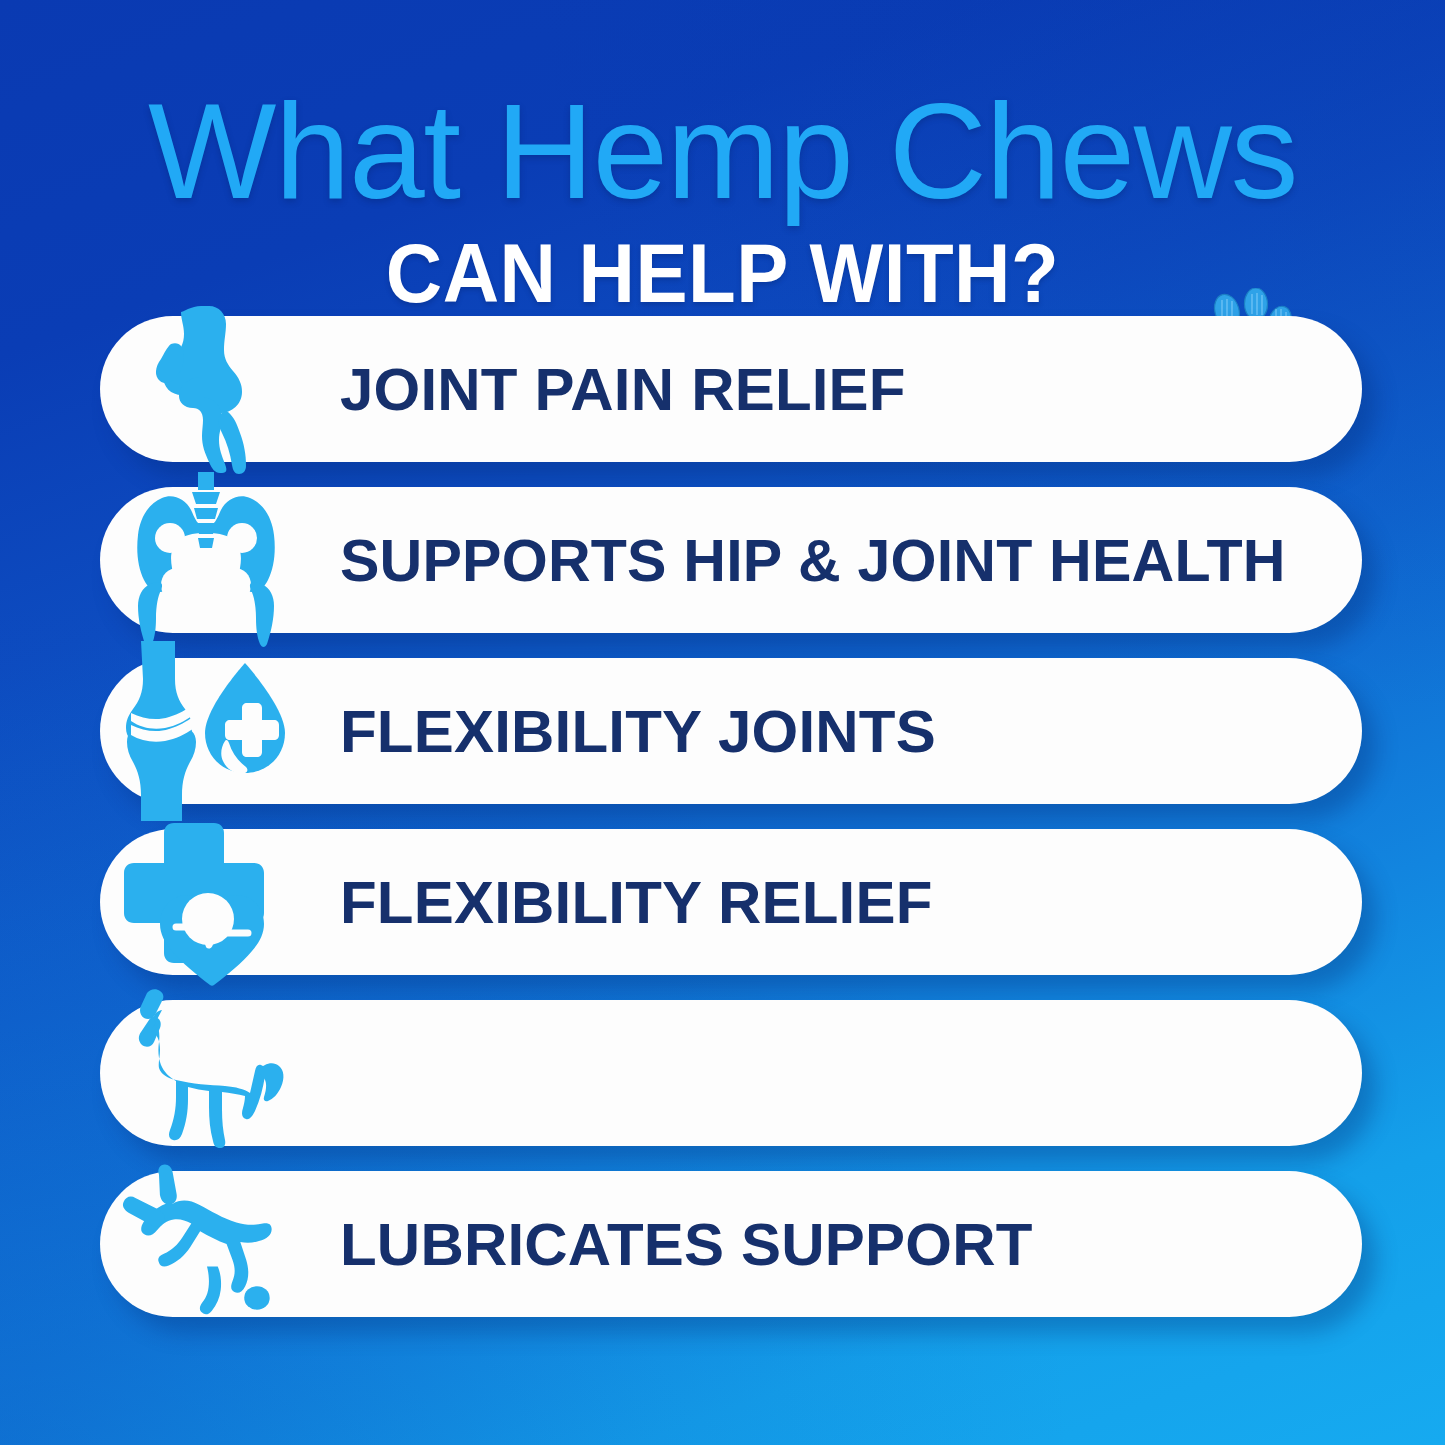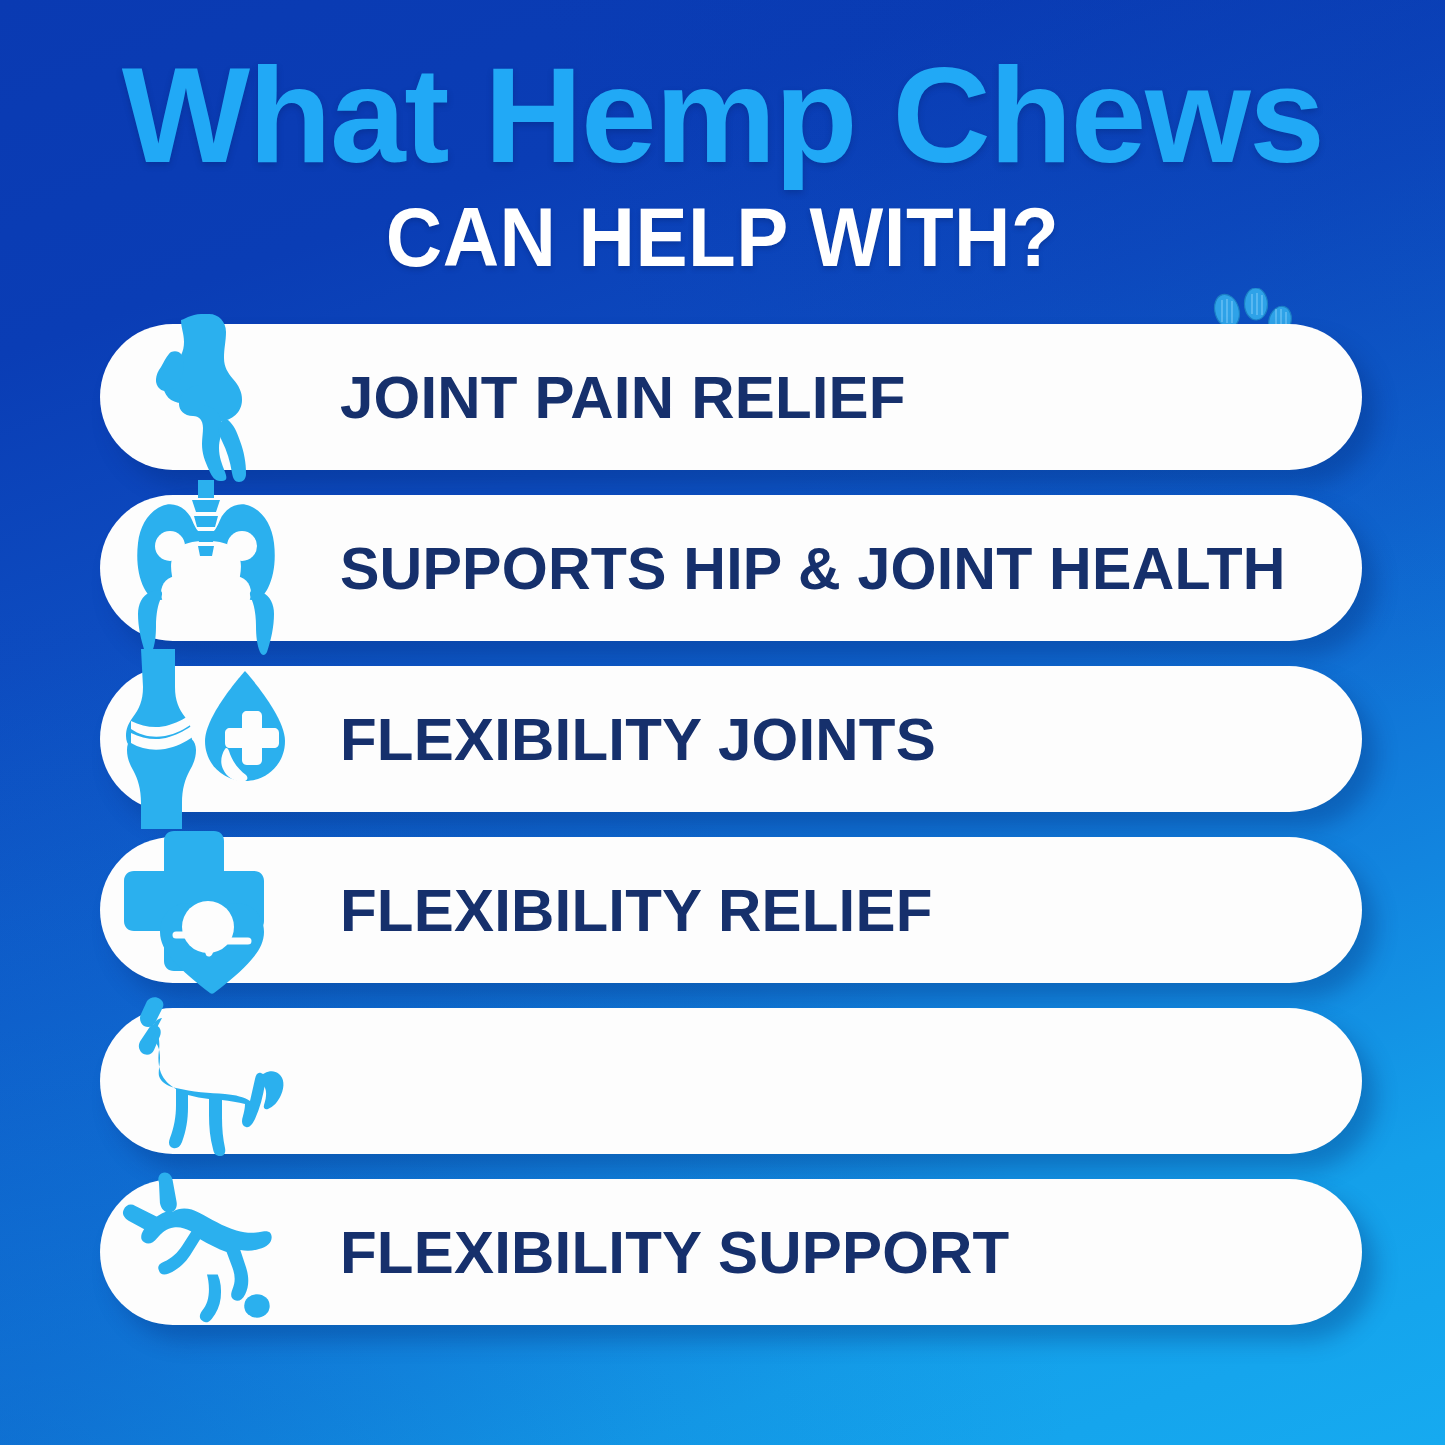--- a/index.html
+++ b/index.html
@@ -40,24 +40,25 @@
     left: 0;
     width: 100%;
     text-align: center;
     z-index: 3;
   }
   .headline {
     display: block;
     color: #21a9f6;
     font-size: 136px;
     line-height: 1.02;
-    font-weight: 700;
+    font-weight: 400;
     letter-spacing: -1.5px;
     white-space: nowrap;
     text-shadow: 0 3px 6px rgba(4,30,95,0.30);
+    margin-top: 36px;
   }
   .subhead {
     display: block;
     margin-top: 10px;
     color: #ffffff;
     font-size: 84px;
     line-height: 1.0;
     font-weight: 700;
     letter-spacing: 0.5px;
     white-space: nowrap;
@@ -69,21 +70,21 @@
     position: absolute;
     top: 288px;
     left: 1196px;
     width: 110px;
     height: 96px;
     z-index: 2;
   }
 
   .rows {
     position: absolute;
-    top: 324px;
+    top: 316px;
     left: 0;
     width: 100%;
     z-index: 4;
   }
   .row {
     position: relative;
     height: 146px;
     margin-bottom: 25px;
   }
   .pill {
@@ -246,17 +247,17 @@
         <svg viewBox="0 0 200 170" width="200" height="170" aria-hidden="true">
           <g fill="#2bb0ee">
             <path d="M52 14c-2-5 1-10 6-10 4 0 7 3 8 8l4 22c1 6-2 10-7 11-5 0-9-4-10-10z"></path>
             <path d="M66 44c8-5 18-4 27 1 12 6 24 14 38 18 10 3 19 3 27 1 6-1 9 1 9 6 0 6-5 10-13 12-6 2-13 2-19 1l6 18c3 10 3 19-1 27-3 6-7 8-11 6s-4-6-2-11c3-7 3-14 0-22l-6-16c-9-3-18-8-27-13l-10 16c-6 9-13 15-22 19-5 2-9 1-10-3-2-4 0-7 5-9 8-4 14-9 19-17l9-14c-6-3-12-5-18-4-7 1-12 5-17 11-4 5-9 7-13 4-4-2-4-7-1-12 5-8 13-15 23-19z"></path>
             <path d="M28 38c-5-3-10-1-12 4-2 4 0 8 5 11l24 13c5 3 10 1 12-4 2-4 0-9-5-12z"></path>
             <path d="M112 108c3 7 4 15 3 24-1 8-4 15-9 21-3 4-7 5-10 2-3-2-3-6 0-10 5-6 7-13 7-22 0-6-1-11-2-15z"></path>
             <ellipse cx="152" cy="140" rx="13" ry="12"></ellipse>
           </g>
         </svg>
       </div>
-      <div class="label">FLEXIBILITY SUPPORT</div>
+      <div class="label">LUBRICATES SUPPORT</div>
     </div>
 
   </div>
 </div>
 
 </body></html>

